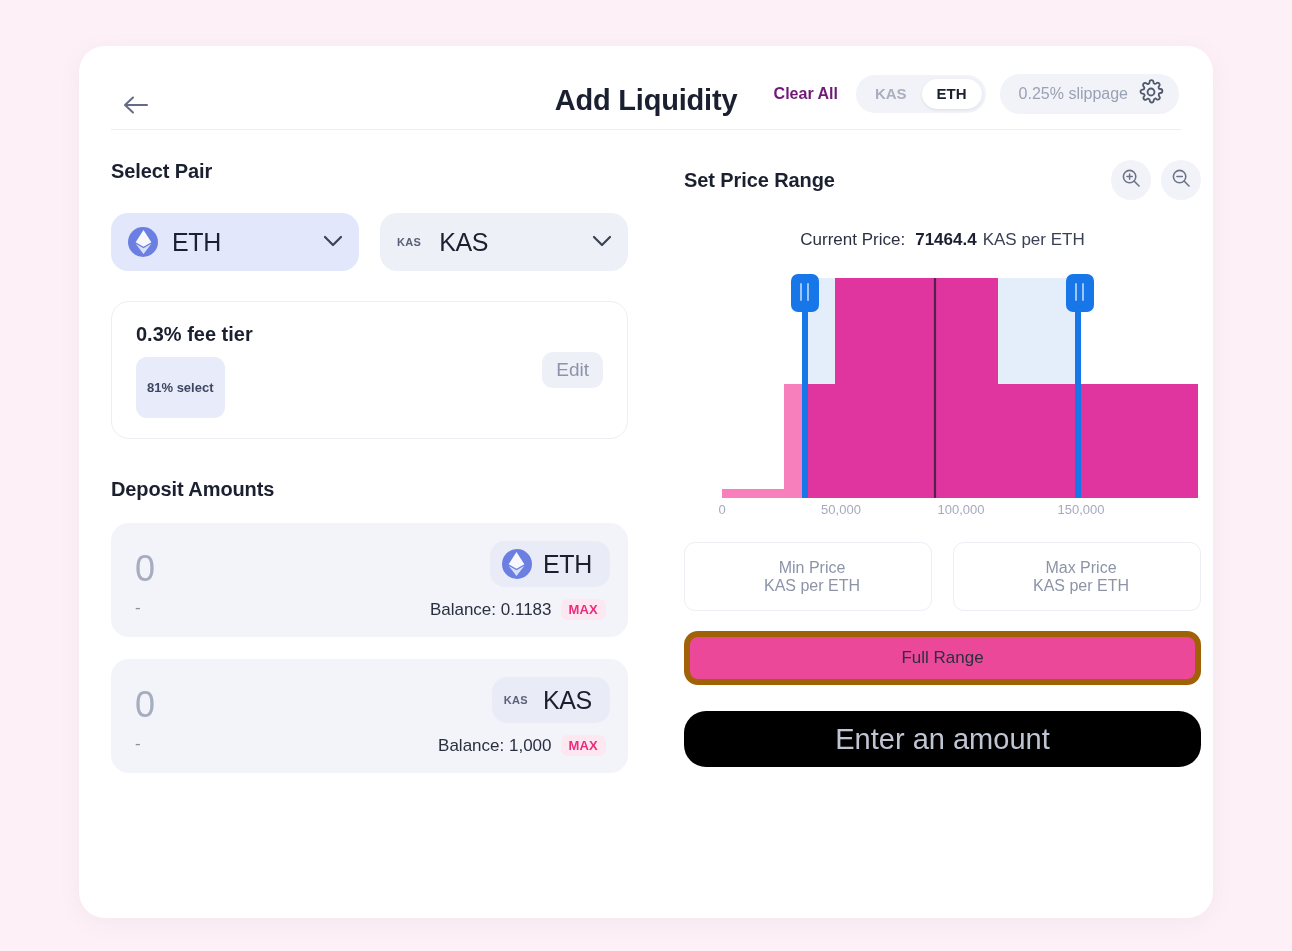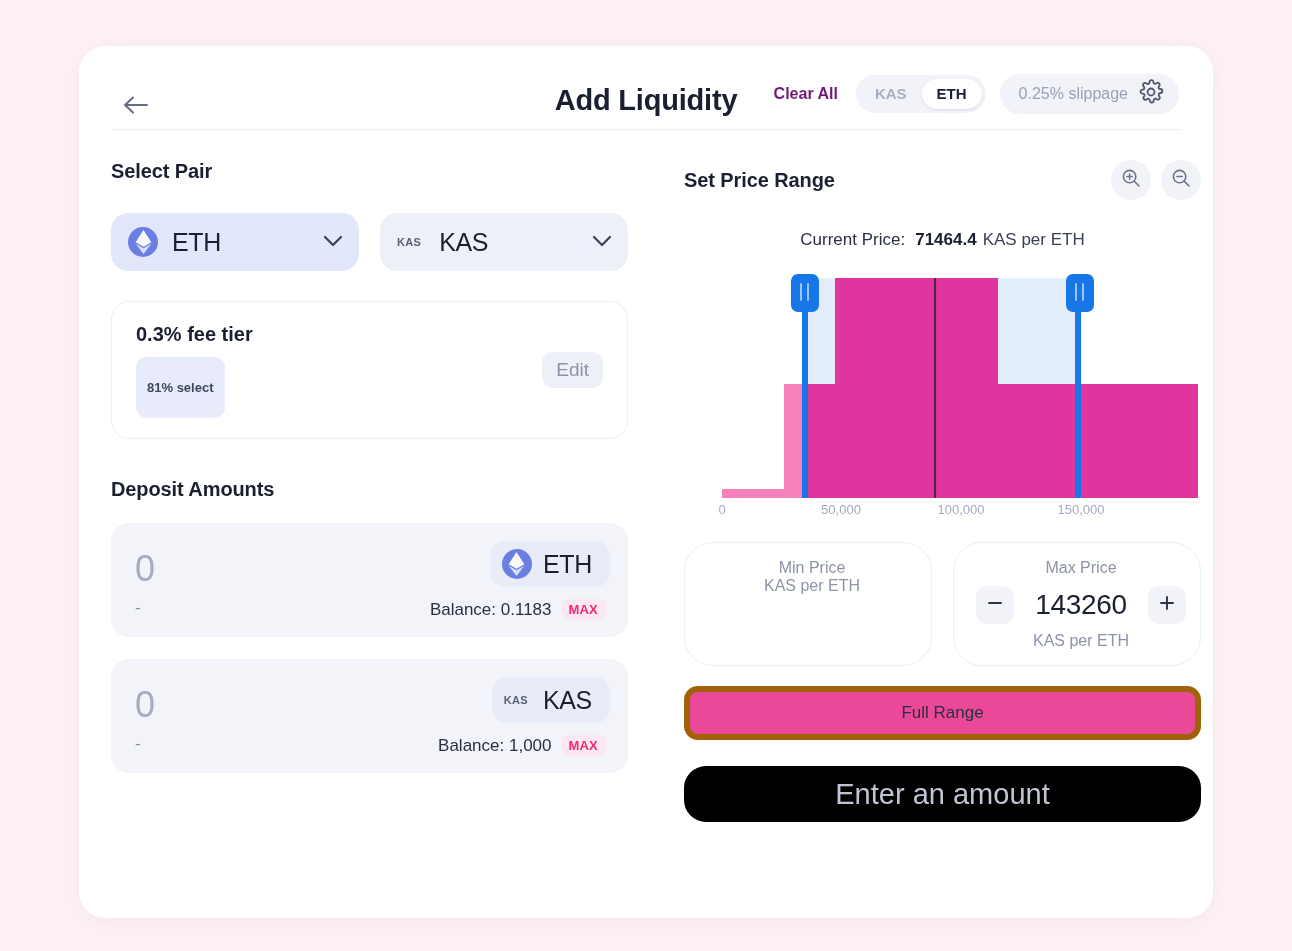--- a/index.html
+++ b/index.html
@@ -301,21 +301,21 @@
 
   
   #price-inputs {
     display: flex;
     gap: 21px;
     margin-top: 22px;
   }
   .price-card {
     flex: 1;
     border: 1px solid #eceef3;
-    border-radius: 29px;
+    border-radius: 11px;
     padding: 16px 14px 15px 22px;
     text-align: center;
   }
   .price-label {
     font-size: 16px;
     color: #8d94a8;
   }
   .price-row {
     display: flex;
     align-items: center;
@@ -554,37 +554,20 @@
 
       <div id="price-inputs">
 
         <div class="price-card">
           <div class="price-label">Min Price</div>
           <div class="price-unit">KAS per ETH</div>
         </div>
 
         <div class="price-card">
           <div class="price-label">Max Price</div>
-          <div class="price-row">
-            <span class="step-btn">
-              <span>
-                <svg width="16" height="16" viewBox="0 0 16 16">
-                    <path d="M2 8h12" stroke="#2d3445" stroke-width="1.9" stroke-linecap="round"></path>
-                  </svg>
-              </span>
-            </span>
-            <span class="price-value">143260</span>
-            <span class="step-btn">
-              <span>
-                <svg width="16" height="16" viewBox="0 0 16 16">
-                    <path d="M2 8h12M8 2v12" stroke="#2d3445" stroke-width="1.9" stroke-linecap="round"></path>
-                  </svg>
-              </span>
-            </span>
-          </div>
           <div class="price-unit">KAS per ETH</div>
         </div>
 
       </div>
 
       <div id="full-range-btn">Full Range</div>
 
       <div id="cta-button">Enter an amount</div>
 
     </div>

